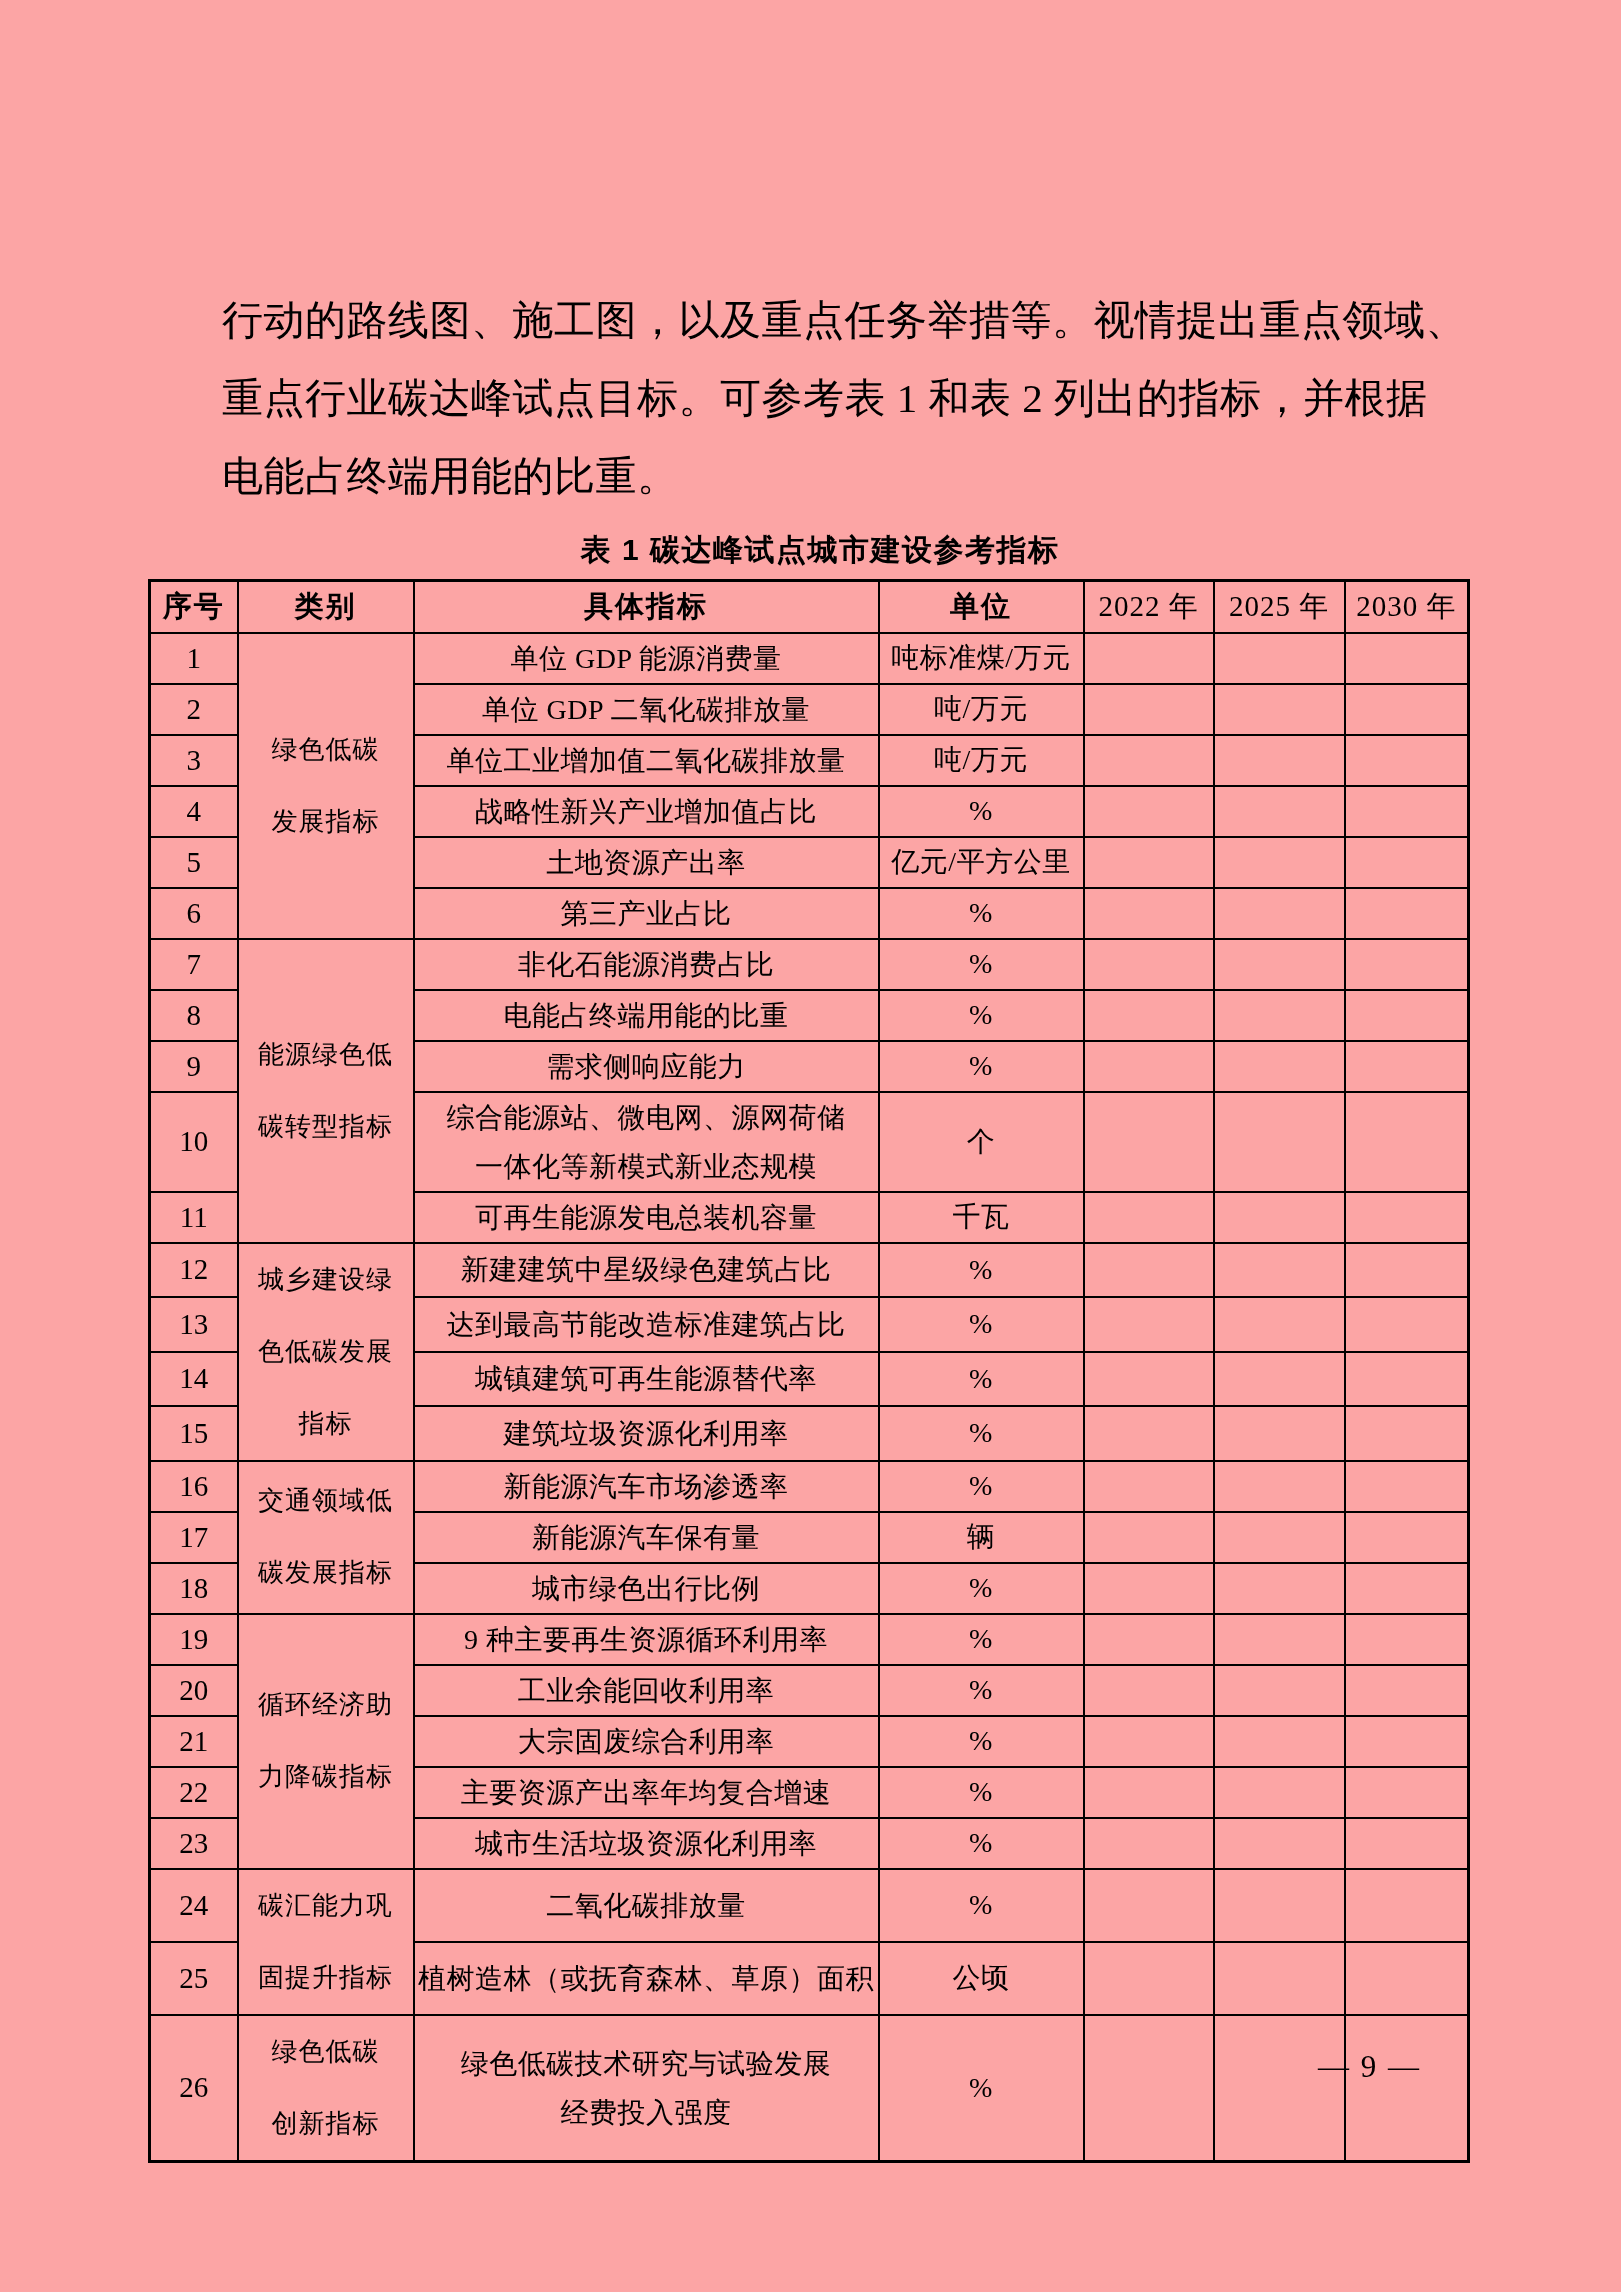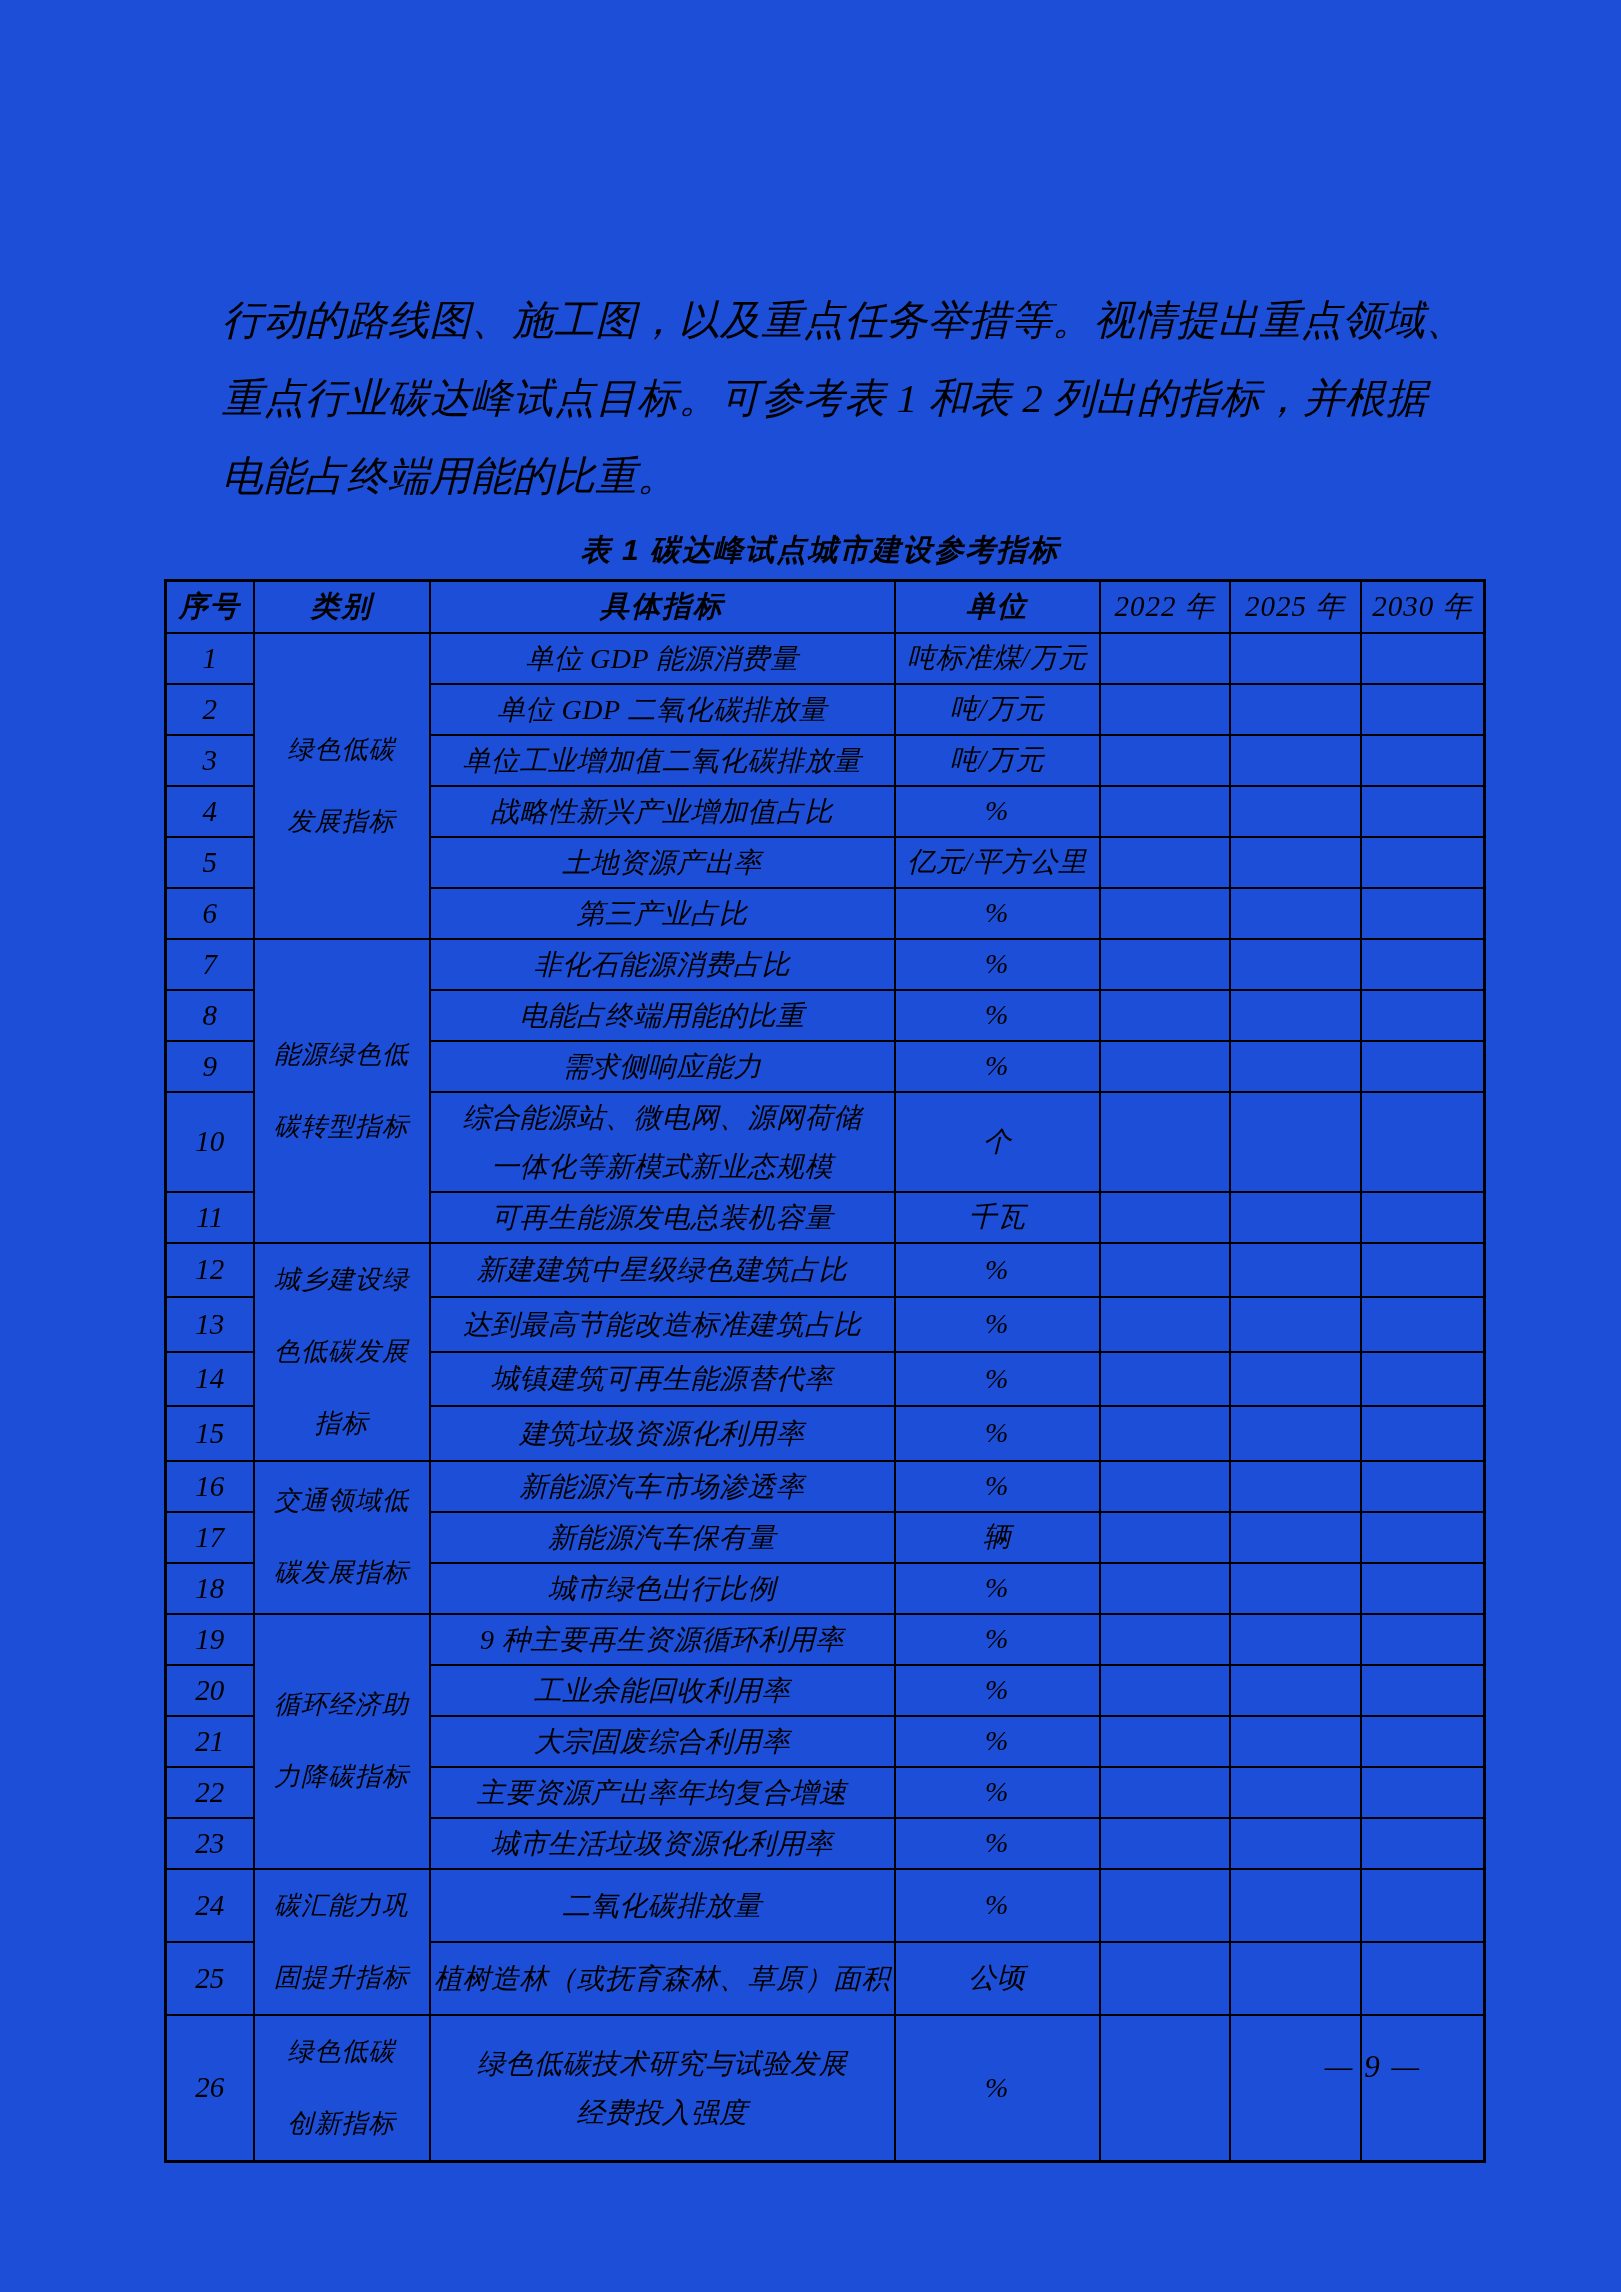--- a/index.html
+++ b/index.html
@@ -4,24 +4,23 @@
 <style>
   * { margin:0; padding:0; box-sizing:border-box; }
   html,body { background:#e8e8e8; }
   body {
     font-family:"Liberation Serif","DejaVu Serif",serif;
     color:#000;
   }
   .page {
     position:relative;
     width:1621px; height:2293px;
-    background:#1d4ed8;
+    background:#fca5a5;
     overflow:hidden;
     margin:0 auto;
-    font-style:italic;
   }
   .para {
     position:absolute;
     left:222px; top:281px;
     width:1264px;
     font-size:41px;
     line-height:78px;
     letter-spacing:0.5px;
   }
   .para-line { white-space:nowrap; }
@@ -30,21 +29,21 @@
     left:160px; top:530px;
     width:1320px;
     text-align:center;
     font-family:"Liberation Sans","DejaVu Sans",sans-serif;
     font-weight:700;
     font-size:30px;
     letter-spacing:1.5px;
   }
   table.indicators {
     position:absolute;
-    left:164px; top:579px;
+    left:148px; top:579px;
     width:1320px;
     border-collapse:collapse;
     table-layout:fixed;
     border:3.9px solid #000;
   }
   .indicators th, .indicators td {
     border:2px solid #000;
     text-align:center;
     vertical-align:middle;
     overflow:hidden;

